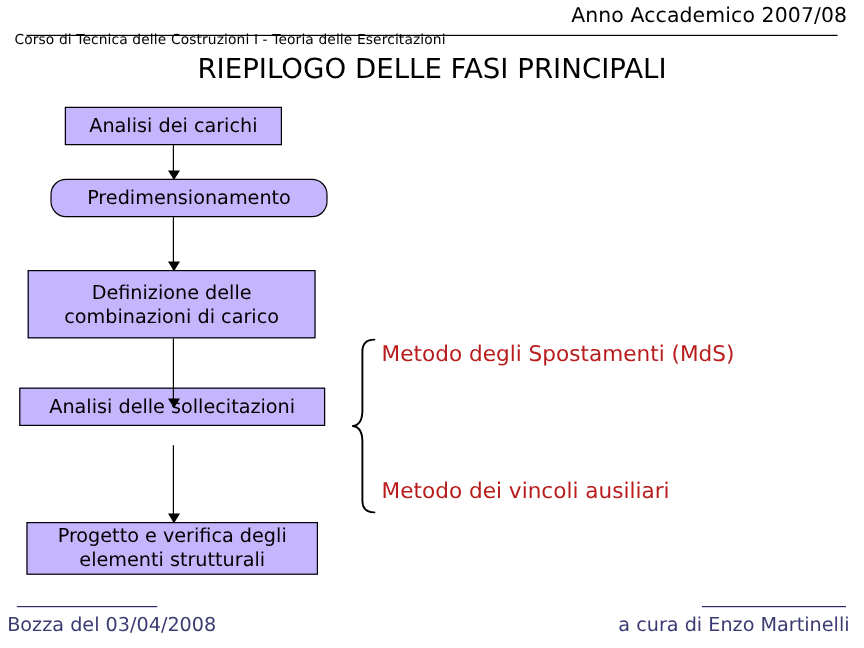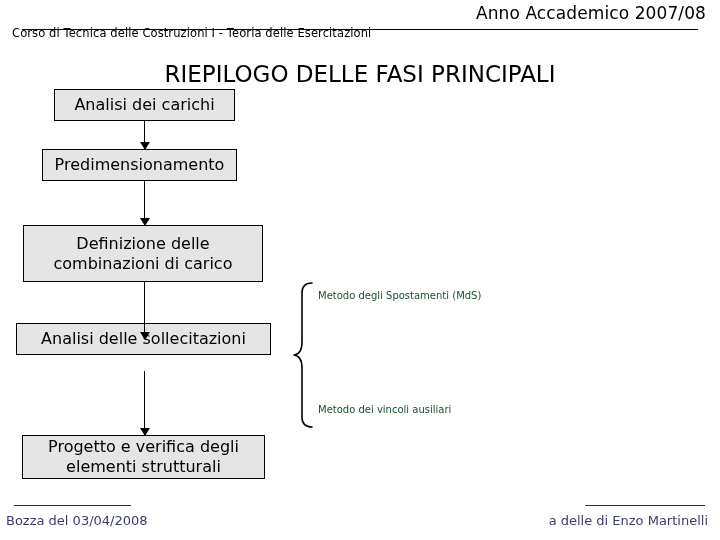--- a/index.html
+++ b/index.html
@@ -27,37 +27,37 @@
   .hdr-rule{
     position:absolute;left:22px;top:29px;width:676px;height:0;
     border-top:1.6px solid #000;
   }
 
   
   .title{
     position:absolute;left:0;top:44px;width:720px;
     text-align:center;
     font-size:23px;line-height:28px;
-    color:#000;white-space:nowrap;margin-top:16px;
+    color:#000;white-space:nowrap;
   }
 
   
   .box{
     position:absolute;
     border:1.4px solid #000;
-    background:#e5e5e5;
+    background:#c4b5fd;
     display:flex;align-items:center;justify-content:center;
     text-align:center;
     font-size:16px;line-height:20px;
     color:#000;
     box-sizing:border-box;
     padding:0 6px;
   }
   #box-1{left:54px; top:89px;  width:181px;height:32px;}
-  #box-2{left:42px; top:149px; width:195px;height:32px;}
+  #box-2{left:42px; top:149px; width:231px;height:32px;border-radius:13px;}
   #box-3{left:23px; top:225px; width:240px;height:57px;}
   #box-4{left:16px; top:323px; width:255px;height:32px;}
   #box-5{left:22px; top:435px; width:243px;height:44px;}
 
   
   .conn{position:absolute;width:0;border-left:1.6px solid #000;}
   .conn::after{
     content:"";position:absolute;left:-4.6px;bottom:-1px;
     width:0;height:0;
     border-left:5px solid transparent;
@@ -69,35 +69,35 @@
   #conn-3{left:144px;top:282px;height:57px;}
   #conn-4{left:144px;top:371px;height:64px;}
 
   
   .brace{position:absolute;left:272px;top:280px;width:44px;height:150px;}
   .brace svg{display:block;}
 
   
   .side-label{
     position:absolute;
-    font-size:10px;line-height:19px;color:#14532d;
+    font-size:18px;line-height:19px;color:#b91c1c;
     white-space:nowrap;
   }
   #side-label-1{left:318px;top:286px;}
   #side-label-2{left:318px;top:400px;}
 
   
   .ftr-rule{
     position:absolute;height:0;border-top:1.7px solid #2b2b66;
   }
   #ftr-rule-left{left:14px;top:505px;width:117px;}
   #ftr-rule-right{left:585px;top:505px;width:120px;}
   .ftr-text{
     position:absolute;top:514px;
-    font-size:13px;line-height:13px;
+    font-size:16px;line-height:13px;
     color:#3b3b72;white-space:nowrap;
   }
   #ftr-left{left:6px;}
   #ftr-right{right:12px;text-align:right;}
 </style>
 </head>
 <body>
 
 <div class="slide">
 
@@ -123,15 +123,15 @@
       <path d="M40 3 Q30 3 30 13 L30 62 Q30 74 22 75 Q30 76 30 88 L30 137 Q30 147 40 147" fill="none" stroke="#000000" stroke-width="1.6" stroke-linecap="round" stroke-linejoin="round"></path>
     </svg>
   </div>
 
   <div class="side-label" id="side-label-1">Metodo degli Spostamenti (MdS)</div>
   <div class="side-label" id="side-label-2">Metodo dei vincoli ausiliari</div>
 
   <div class="ftr-rule" id="ftr-rule-left"></div>
   <div class="ftr-rule" id="ftr-rule-right"></div>
   <div class="ftr-text" id="ftr-left">Bozza del 03/04/2008</div>
-  <div class="ftr-text" id="ftr-right">a delle di Enzo Martinelli</div>
+  <div class="ftr-text" id="ftr-right">a cura di Enzo Martinelli</div>
 
 </div>
 
 </body></html>

